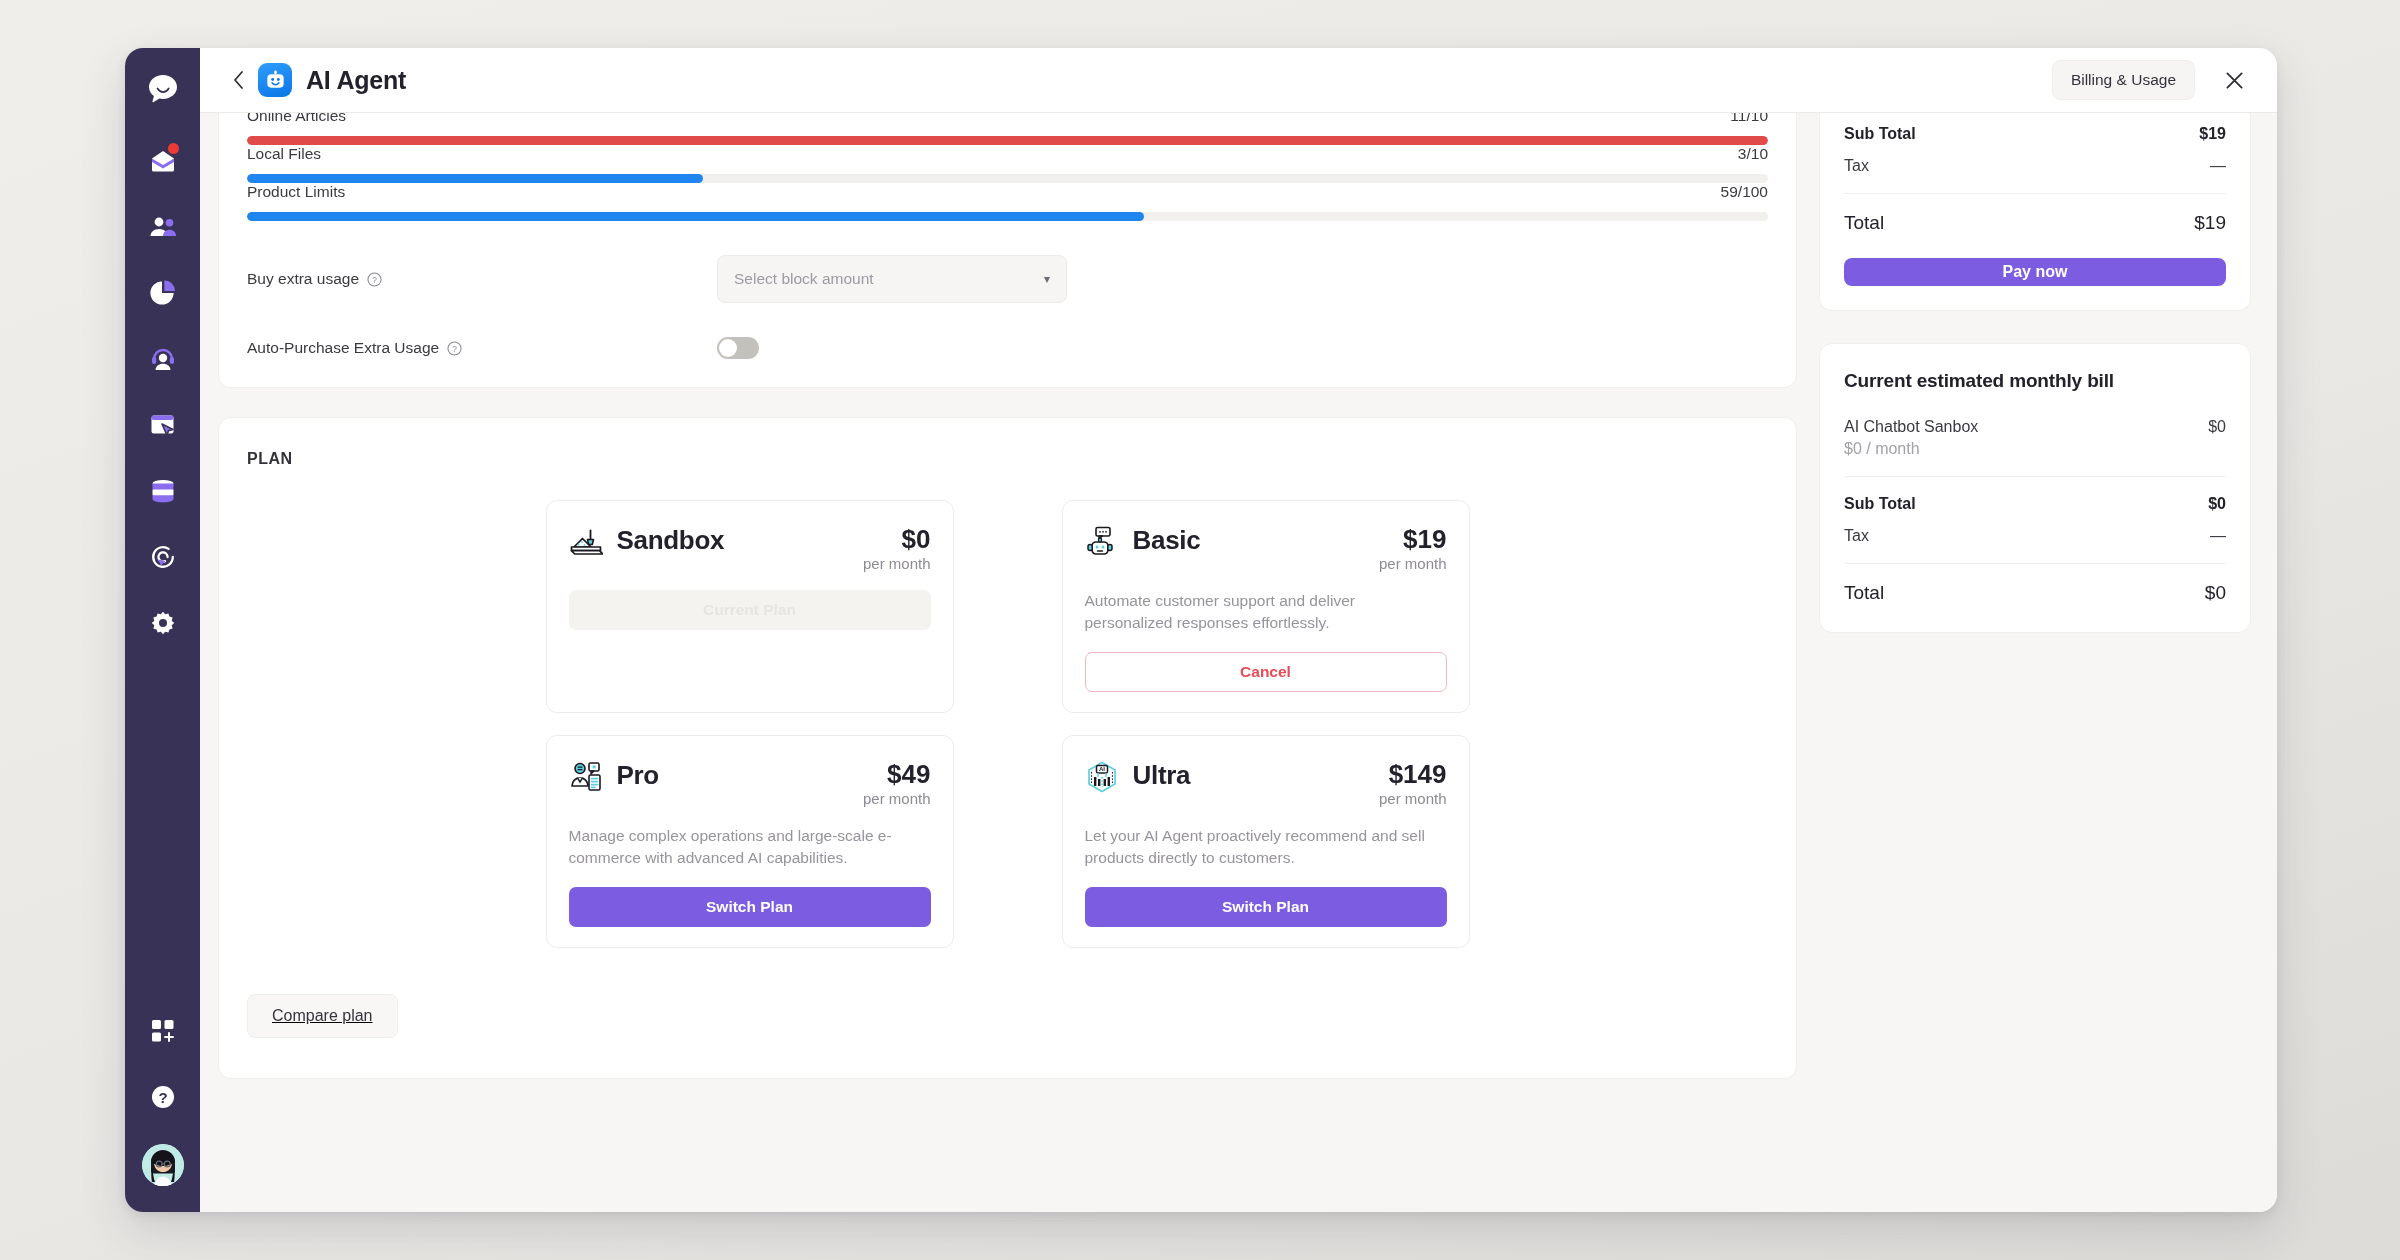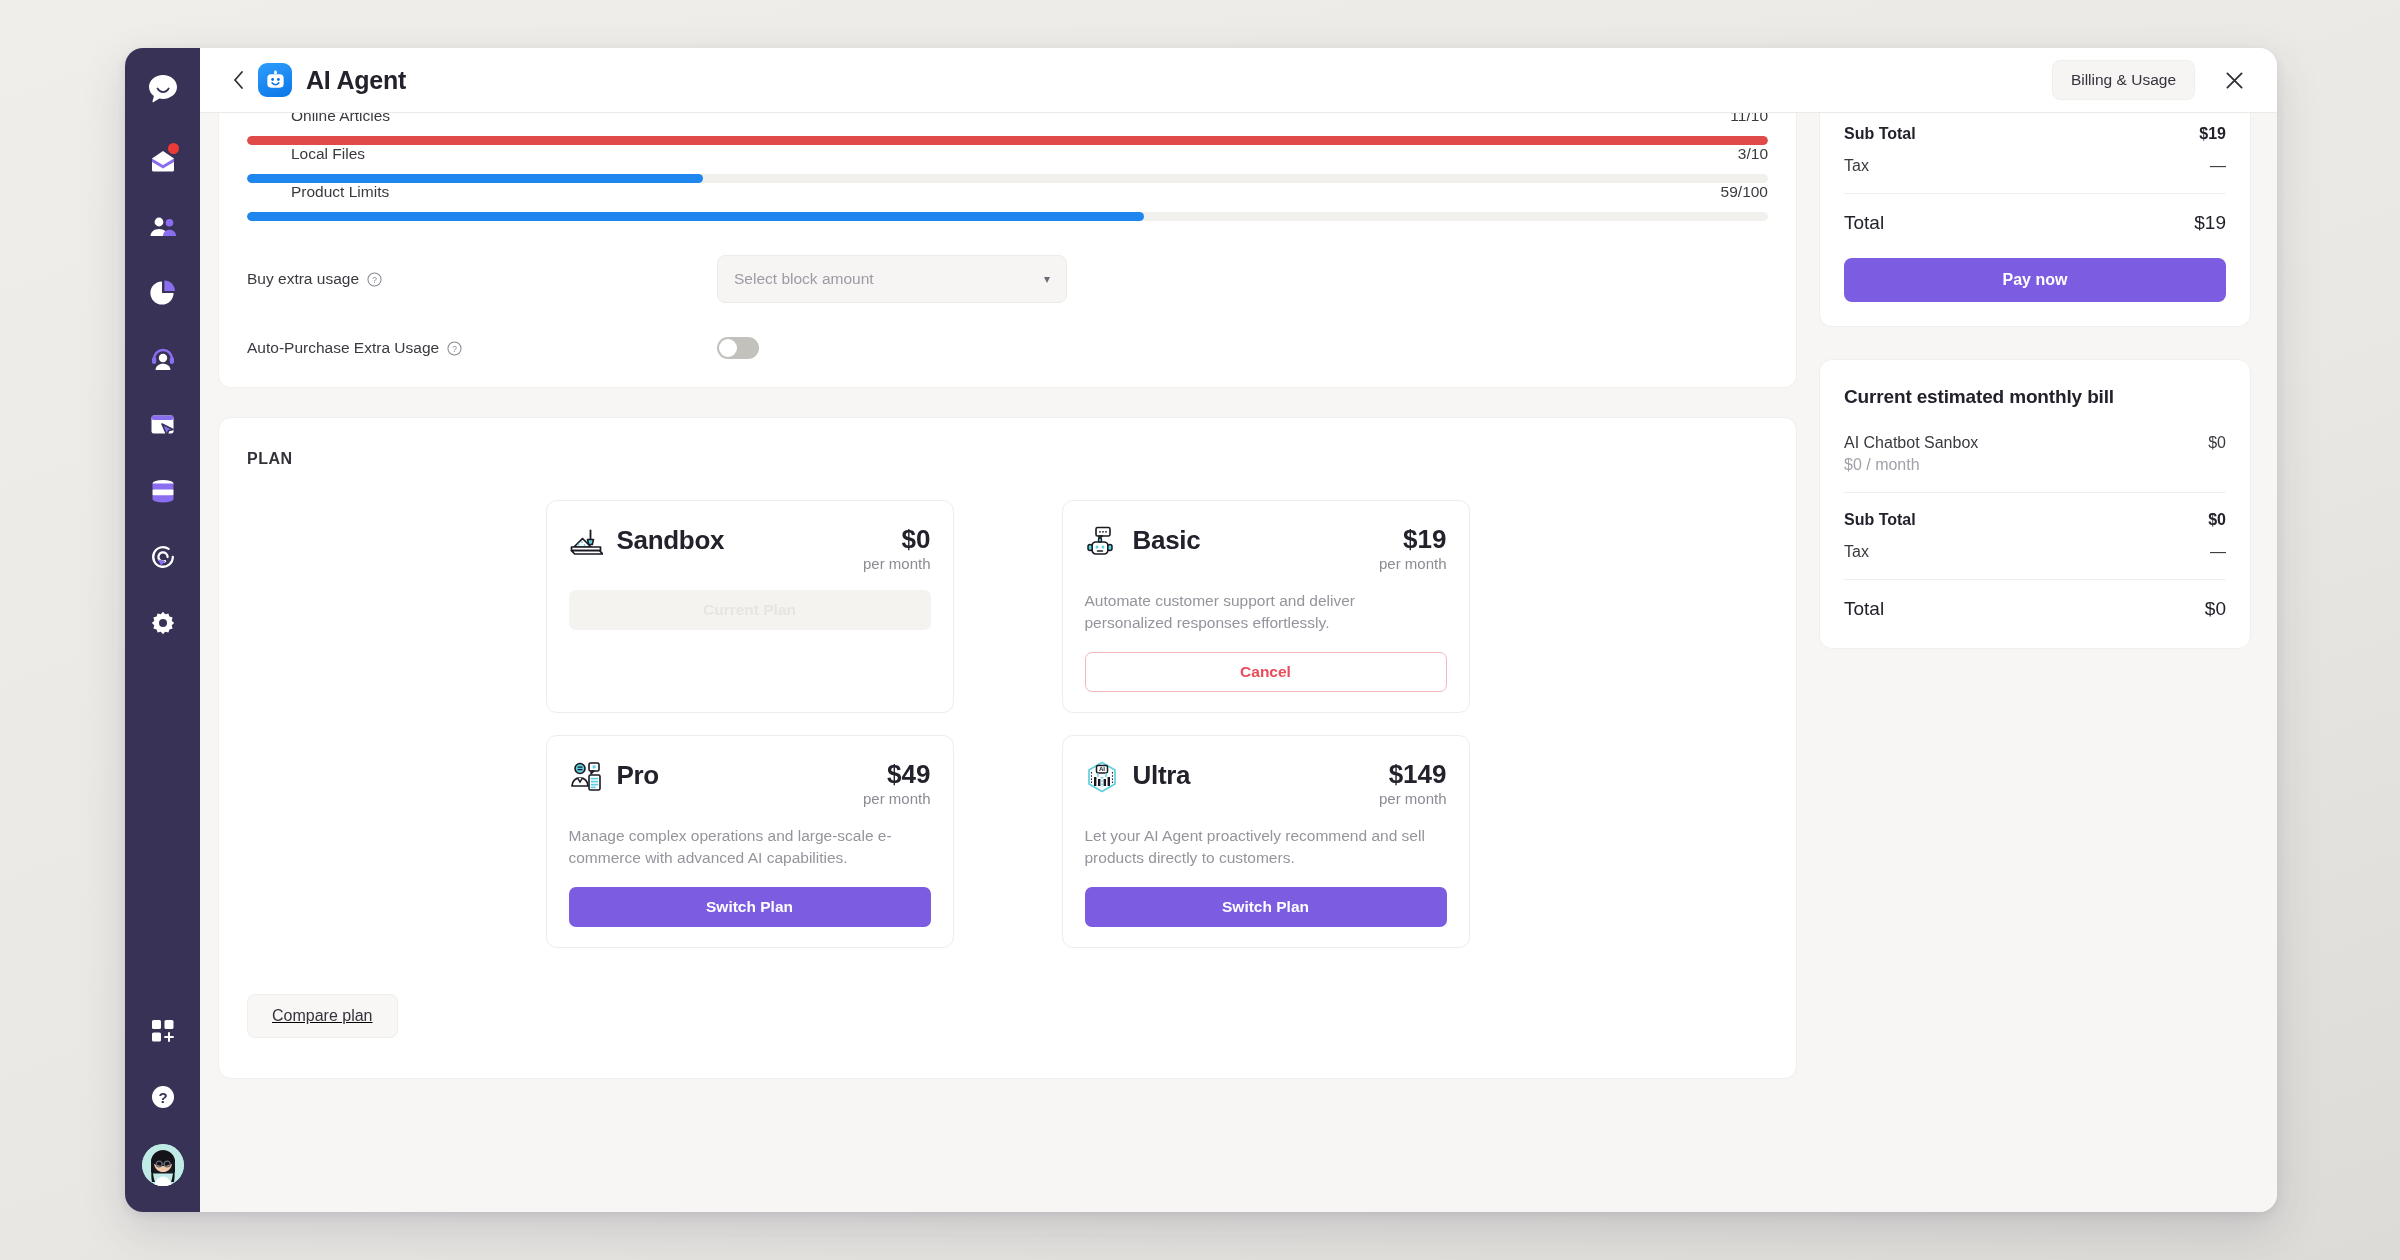--- a/index.html
+++ b/index.html
@@ -121,21 +121,21 @@
   #usage-card {
     margin-top: -6px;
     border-top-left-radius: 0; border-top-right-radius: 0;
     border-top: none;
     padding: 0 28px 28px 28px;
   }
   .usage-row { }
   .usage-row:first-child { padding-top: 0; }
   .usage-head {
     display: flex; justify-content: space-between; align-items: baseline;
-    font-size: 15.5px; color: #3b3940; margin-bottom: 11px; margin-left: 44px;
+    font-size: 15.5px; color: #3b3940; margin-bottom: 11px;
   }
   .usage-head .val { color: #3b3940; }
   .track {
     height: 9px; border-radius: 6px; background: #f1f0ec; overflow: hidden;
   }
   .fill { height: 100%; border-radius: 6px; }
 
   .form-row {
     display: flex; align-items: center;
     margin-top: 34px;
@@ -244,21 +244,21 @@
   }
   .line {
     display: flex; justify-content: space-between; align-items: baseline;
     font-size: 16px;
   }
   .line.bold { font-weight: 700; color: #23212b; }
   .line.plain { color: #3b3940; }
   .sub { font-size: 16px; color: #a2a0a8; margin-top: 4px; }
   .hr { height: 1px; background: #f0efec; margin: 18px 0; }
   #pay-now {
-    margin-top: 24px; height: 44px; border-radius: 8px;
+    margin-top: 24px; height: 28px; border-radius: 8px;
     background: #7c5ce0; color: #fff;
     display: flex; align-items: center; justify-content: center;
     font-size: 16px; font-weight: 600; cursor: pointer;
   }
   .big-total { font-size: 19px; font-weight: 400; color: #23212b; }
 </style>
 </head>
 <body>
 
 <div id="app-window">

